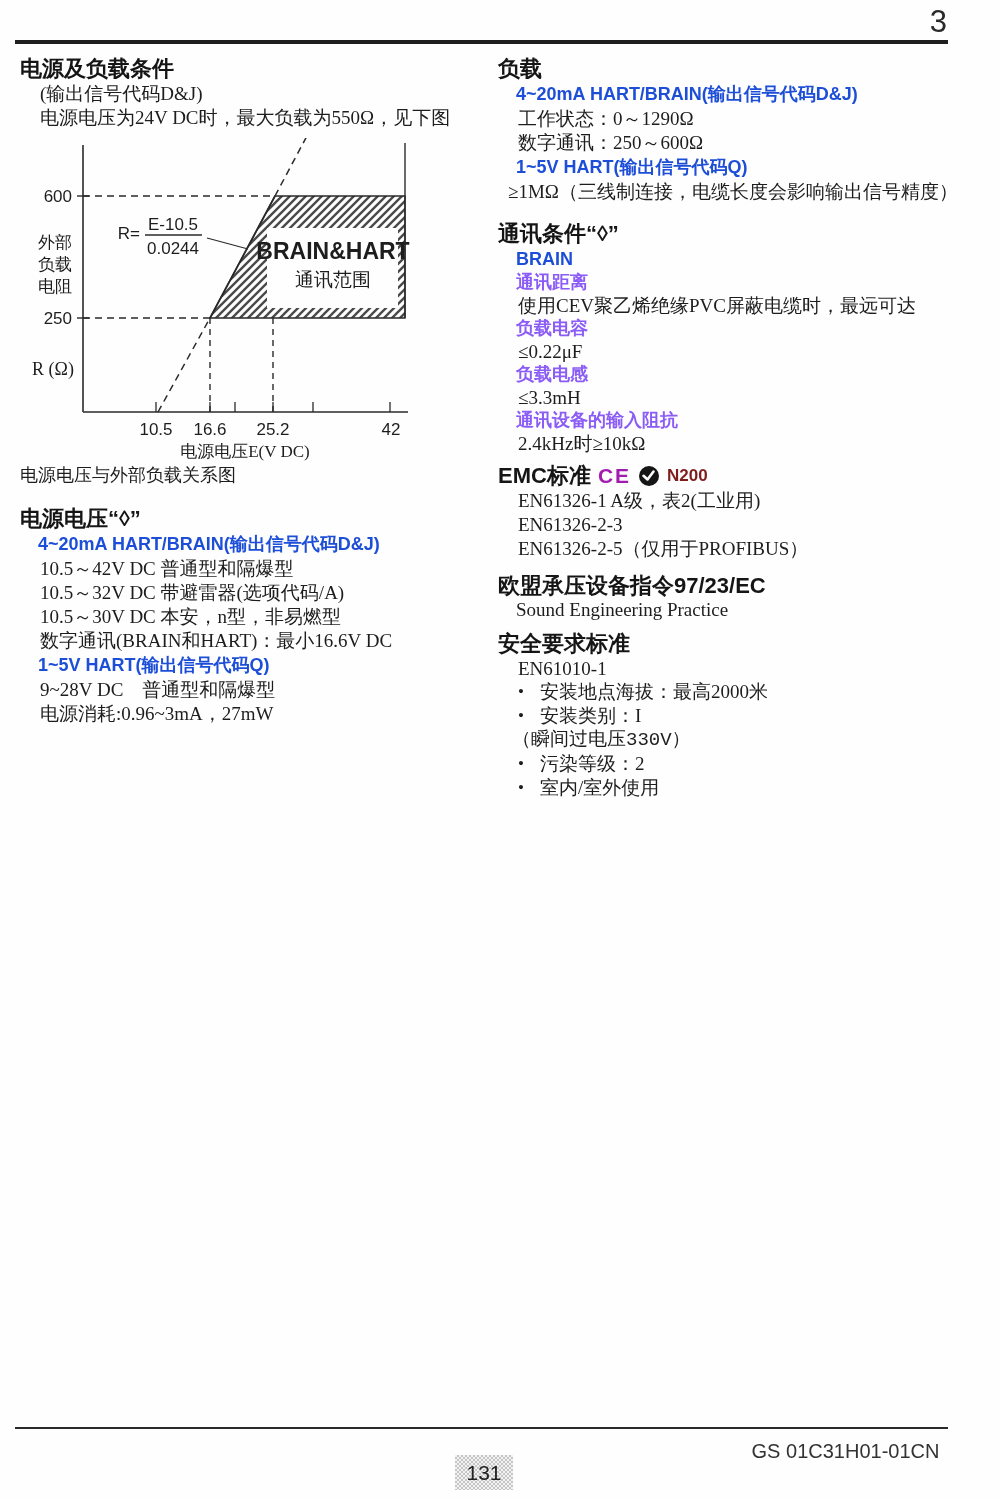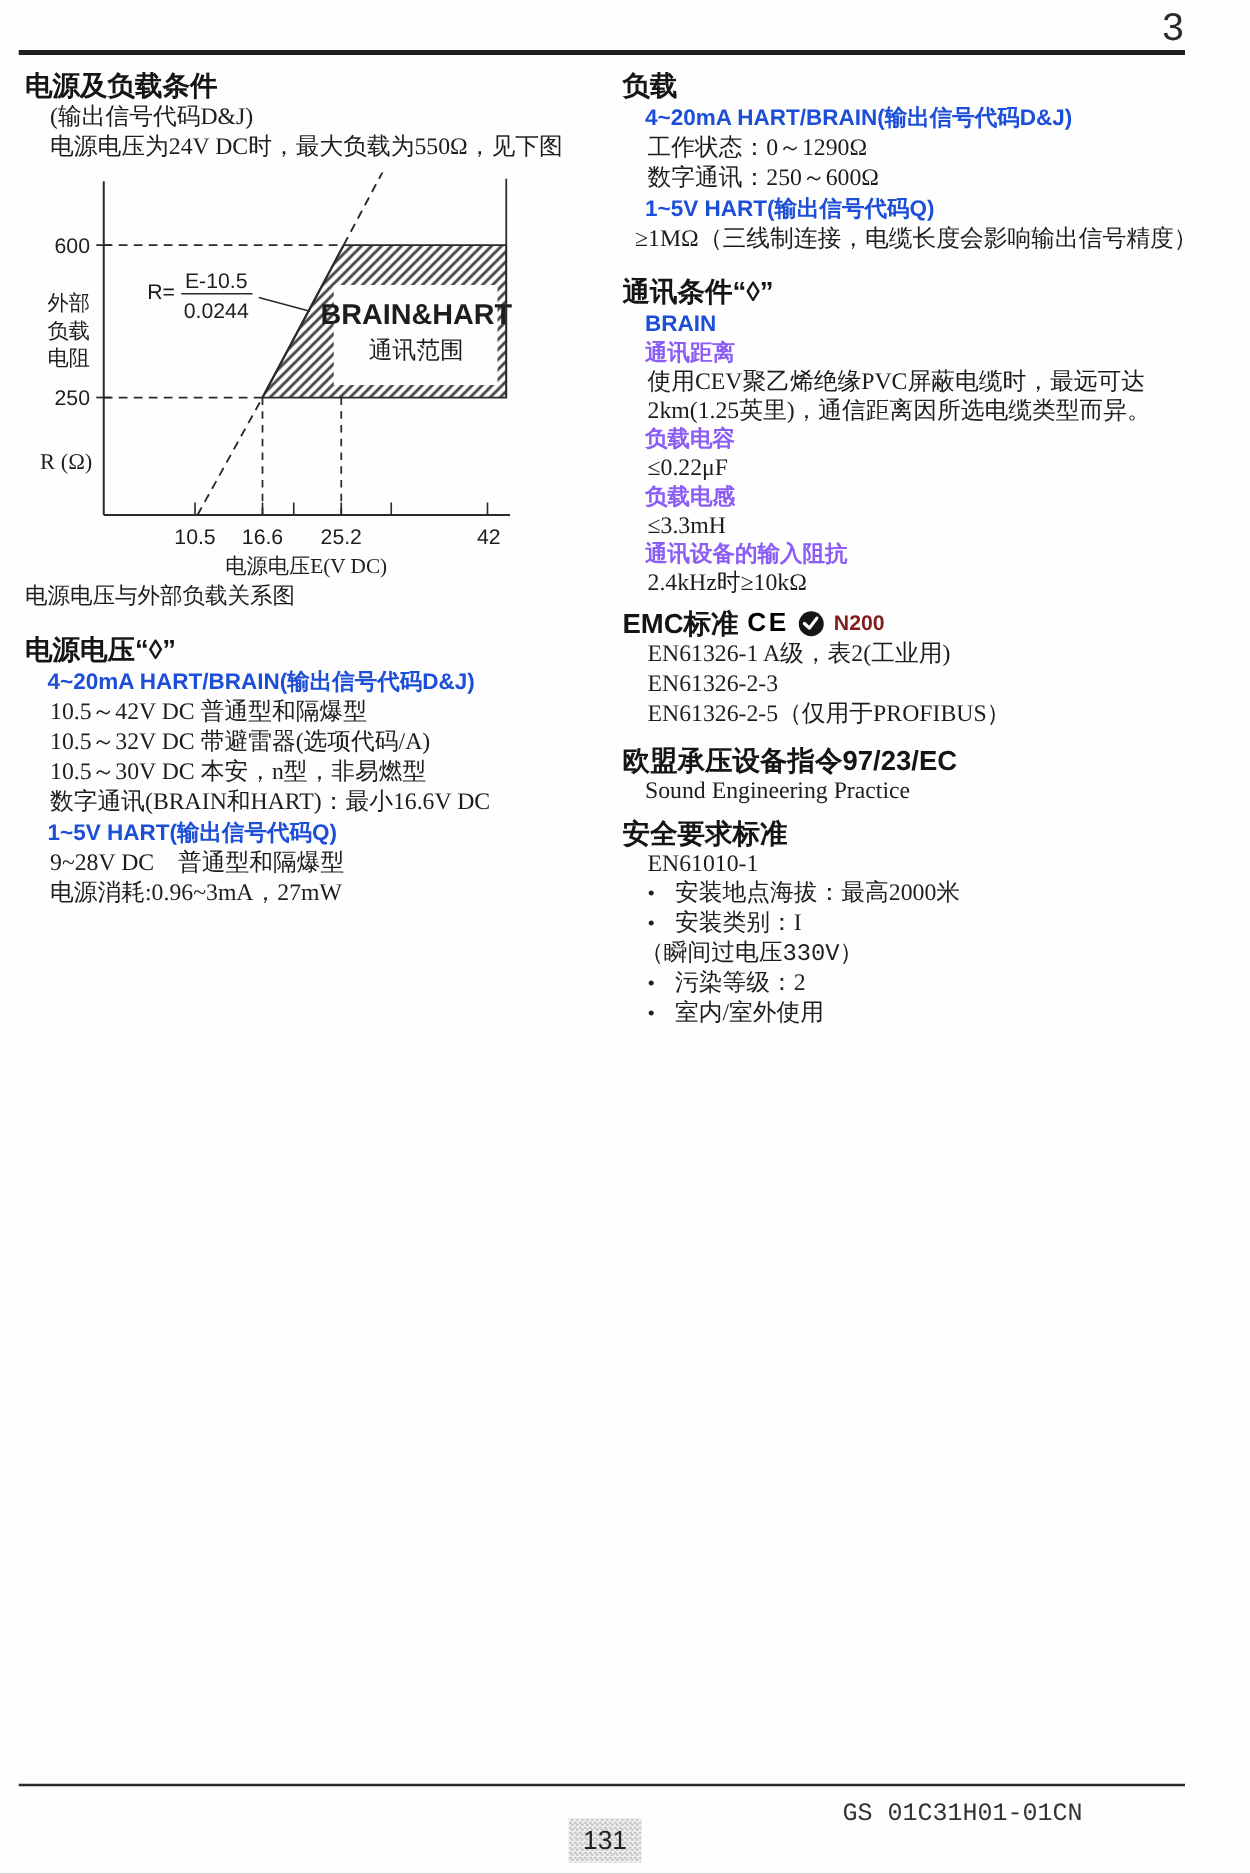--- a/index.html
+++ b/index.html
@@ -32,29 +32,29 @@
     font-size:18px; line-height:23px; padding-left:18px; color:#8b5cf6;
   }
   .omega-line { padding-left:10px; }
   .sect { margin-top:0; }
   .figwrap { margin-top:8px; position:relative; }
   .axis-title { width:450px; text-align:center; font-size:17px; line-height:20px; }
   .fig-caption { width:450px; text-align:left; font-size:18px; line-height:22px; margin-top:2px; }
   .emc-row { display:flex; align-items:center; gap:7px; }
   .ce-mark {
     font-family:"Liberation Sans", sans-serif; font-weight:bold; font-size:21px;
-    letter-spacing:2px; color:#000000;
+    letter-spacing:2px; color:#a21caf;
   }
   .n200 { font-family:"Liberation Sans", sans-serif; font-weight:bold; font-size:17px; color:#7f1d1d; }
   .bullet-row { display:flex; padding-left:20px; font-size:19px; line-height:24px; }
   .bullet-row .bt { width:22px; font-size:17px; }
   .bullet-row.nobullet { padding-left:14px;font-family:Liberation Mono, monospace; }
   .footer-code {
-    position:absolute; top:1440px; left:674px; width:235px; text-align:left;
-    font-family:Liberation Mono, monospace; font-size:20px; color:#333;
+    position:absolute; top:1440px; left:728px; width:235px; text-align:center;
+    font-family:Liberation Sans, sans-serif; font-size:20px; color:#333;
   }
   .footer-pageno {
     position:absolute; top:1455px; left:455px; width:58px; height:35px;
     background-color:#e3e3e3;
     background-image:conic-gradient(#c6c6c6 25%, #f2f2f2 0 50%, #c6c6c6 0 75%, #f2f2f2 0);
     background-size:4px 4px;
     display:flex; align-items:center; justify-content:center;
     font-family:"Liberation Sans", sans-serif; font-size:21px; color:#222;
   }
   svg text { font-family:"Liberation Serif", serif; fill:#1d1d1d; }
@@ -149,21 +149,20 @@
     <div class="body">工作状态：0～1290Ω</div>
     <div class="body">数字通讯：250～600Ω</div>
     <div class="bsub">1~5V HART(输出信号代码Q)</div>
     <div class="body omega-line">≥1MΩ（三线制连接，电缆长度会影响输出信号精度）</div>
 
     <div class="sect" style="margin-top:17px">
       <div class="h1">通讯条件“◊”</div>
       <div class="bsub" style="line-height:24px">BRAIN</div>
       <div class="blabel">通讯距离</div>
       <div class="body tight">使用CEV聚乙烯绝缘PVC屏蔽电缆时，最远可达</div>
-      <div class="body tight">2km(1.25英里)，通信距离因所选电缆类型而异。</div>
       <div class="blabel">负载电容</div>
       <div class="body tight">≤0.22μF</div>
       <div class="blabel">负载电感</div>
       <div class="body tight">≤3.3mH</div>
       <div class="blabel">通讯设备的输入阻抗</div>
       <div class="body tight">2.4kHz时≥10kΩ</div>
     </div>
 
     <div class="sect" style="margin-top:8px">
       <div class="emc-row">

